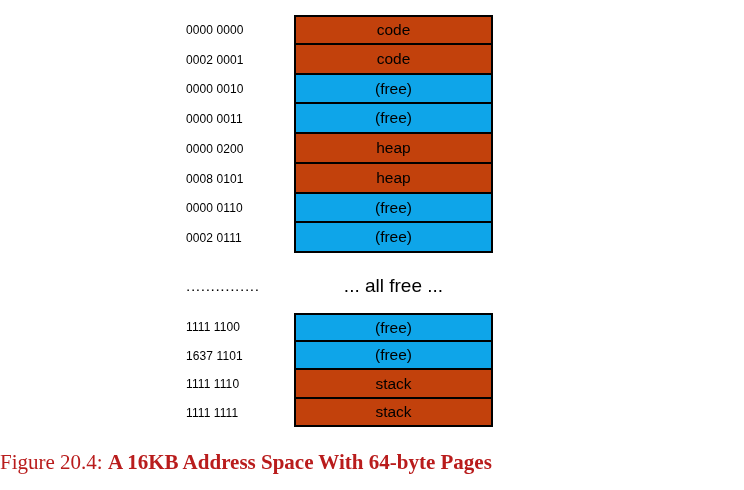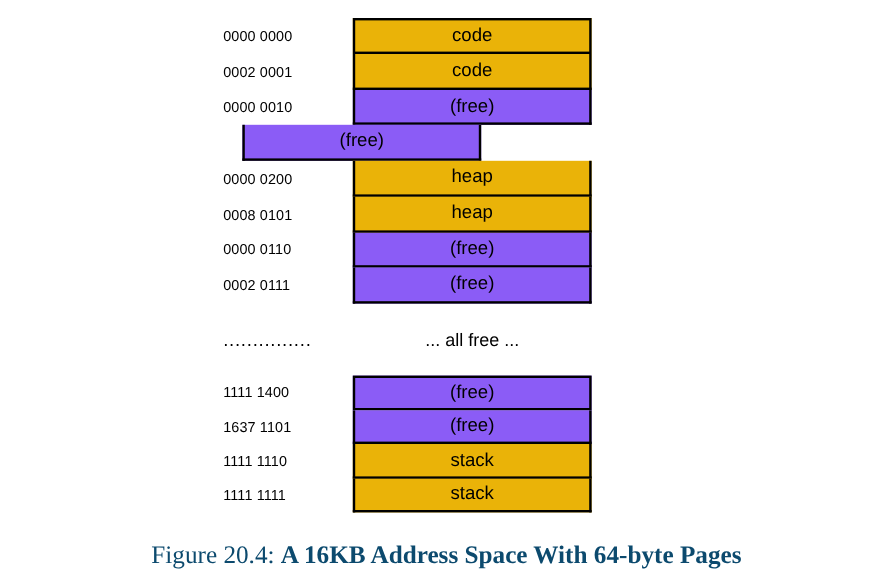--- a/index.html
+++ b/index.html
@@ -62,27 +62,27 @@
     box-sizing: border-box;
     border-left: 2.5px solid #000;
     border-right: 2.5px solid #000;
     border-bottom: 2.5px solid #000;
     display: flex;
     align-items: center;
     justify-content: center;
     font-family: "Liberation Sans", sans-serif;
     font-size: 15.5px;
     line-height: 1;
-    background: #eab308;
+    background: #c2410c;
   }
   .mem-row:first-child .page-cell {
     border-top: 2.5px solid #000;
   }
   .page-cell.free {
-    background: #8b5cf6;
+    background: #0ea5e9;
   }
 
   
   .elision-row {
     position: absolute;
     display: flex;
     align-items: center;
   }
   .elision-dots {
     width: 92px;
@@ -95,36 +95,35 @@
     text-align: left;
   }
   .elision-gap {
     flex: 0 0 16px;
   }
   .elision-text {
     flex: 0 0 199px;
     width: 199px;
     text-align: center;
     font-family: "Liberation Sans", sans-serif;
-    font-size: 15px;
+    font-size: 19px;
     line-height: 1;
     white-space: nowrap;
   }
 
   
   #caption {
     position: absolute;
     left: 0;
     top: 450px;
     width: 744px;
-    text-align: center;
     font-family: "Liberation Serif", serif;
     font-size: 21px;
     line-height: 1.2;
-    color: #0c4a6e;
+    color: #b91c1c;
     white-space: nowrap;
   }
   #caption .cap-prefix {
     font-weight: normal;
   }
   #caption .cap-title {
     font-weight: bold;
   }
 </style>
 </head>
@@ -142,20 +141,21 @@
         <div class="addr-label">0002 0001</div>
         <div class="addr-gap"></div>
         <div class="page-cell">code</div>
       </div>
       <div class="mem-row">
         <div class="addr-label">0000 0010</div>
         <div class="addr-gap"></div>
         <div class="page-cell free">(free)</div>
       </div>
       <div class="mem-row">
+        <div class="addr-label">0000 0011</div>
         <div class="addr-gap"></div>
         <div class="page-cell free">(free)</div>
       </div>
       <div class="mem-row">
         <div class="addr-label">0000 0200</div>
         <div class="addr-gap"></div>
         <div class="page-cell">heap</div>
       </div>
       <div class="mem-row">
         <div class="addr-label">0008 0101</div>
@@ -175,21 +175,21 @@
     </div>
 
   <div class="elision-row" id="elision-row" style="left:186px; top:276px;">
     <div class="elision-dots">...............</div>
     <div class="elision-gap"></div>
     <div class="elision-text">... all free ...</div>
   </div>
 
   <div class="mem-block lower" id="lower-block" style="left:186px; top:313px;">
       <div class="mem-row">
-        <div class="addr-label">1111 1400</div>
+        <div class="addr-label">1111 1100</div>
         <div class="addr-gap"></div>
         <div class="page-cell free">(free)</div>
       </div>
       <div class="mem-row">
         <div class="addr-label">1637 1101</div>
         <div class="addr-gap"></div>
         <div class="page-cell free">(free)</div>
       </div>
       <div class="mem-row">
         <div class="addr-label">1111 1110</div>

